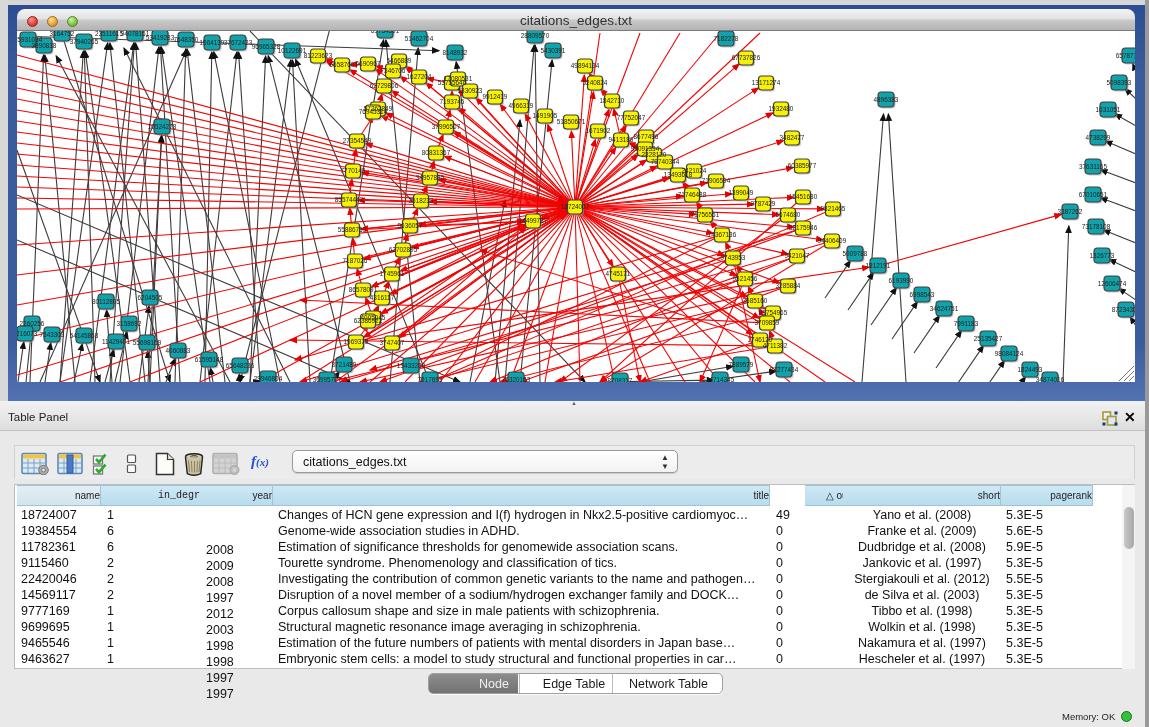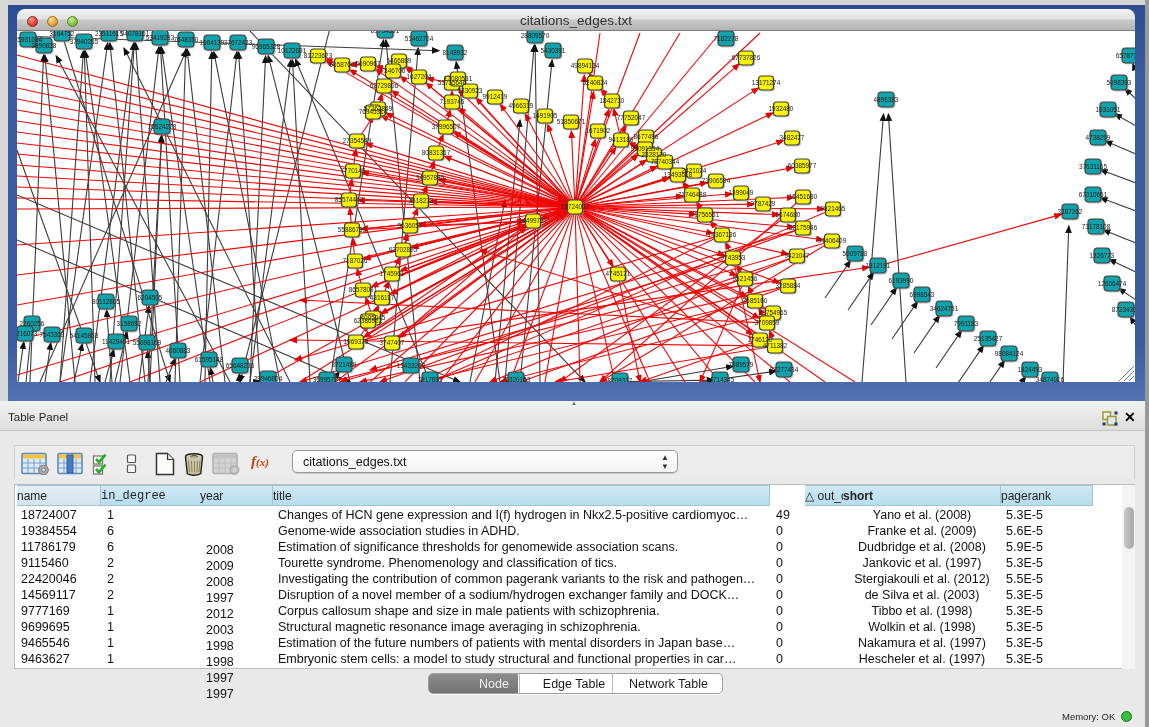--- a/index.html
+++ b/index.html
@@ -28,21 +28,21 @@
 
 #panel { position:absolute; left:0; top:431px; width:1149px; height:296px; background:#e9e9e9; }
 
 #toolbar { position:absolute; left:14px; top:445px; width:1121px; height:34px; background:#ececec; border:1px solid #d0d0d0; border-bottom:none; }
 .ticon { position:absolute; top:6px; }
 #dropdown { position:absolute; left:292px; top:450px; width:386px; height:23px; background:linear-gradient(180deg,#ffffff,#f2f2f2); border:1px solid #9a9a9a; border-radius:5px; box-shadow:0 1px 1px rgba(0,0,0,0.15); }
 #dropdown .dt { position:absolute; left:10px; top:4px; font-size:12.5px; color:#111; }
 #dropdown .ar { position:absolute; right:8px; top:2px; font-size:8px; color:#333; line-height:9px; }
 
 #tablewrap { position:absolute; left:14px; top:484px; width:1121px; height:185px; background:#fff; border:1px solid #bdbdbd; }
-.th { position:absolute; top:485px; height:21px; background:linear-gradient(180deg,#cfe8f5,#b8dcee); border:1px solid #9ec4d6; border-left:none; font-size:12px; color:#222; text-align:left; line-height:20px; }
+.th { position:absolute; top:485px; height:21px; background:linear-gradient(180deg,#cfe8f5,#b8dcee); border:1px solid #9ec4d6; border-left:none; font-size:10px; color:#222; text-align:right; line-height:20px; }
 .tr { position:absolute; left:17px; width:1104px; height:16px; line-height:16px; font-size:12.5px; color:#111; white-space:nowrap; }
 .tr span { position:absolute; top:0px; }
 .c0 { left:4px; } .c1 { left:90px; } .c2 { left:189px;margin-top:35px; } .c3 { left:261px; }
 .c4 { left:759px; } .c5 { left:826px; width:158px; text-align:center; } .c6 { left:989px; }
 
 #vscroll { position:absolute; left:1122px; top:485px; width:13px; height:184px; background:#f4f4f4; }
 #vthumb { position:absolute; left:1123.5px; top:507px; width:10px; height:42px; background:linear-gradient(90deg,#c8c8c8,#a8a8a8); border-radius:5px; }
 
 #tabs { position:absolute; left:428px; top:673px; width:295px; height:21px; border:1px solid #9f9f9f; border-radius:5px; background:#fff; box-shadow:0 1px 0 rgba(255,255,255,0.8); overflow:hidden; font-size:12.5px; }
 #tabs .seg { position:absolute; top:0; height:21px; line-height:20px; text-align:center; color:#1a1a1a; }
@@ -839,75 +839,75 @@
         <path d="M3.5 5.2 l1.8 16.5 q6.7 3.2 13.4 0 l1.8 -16.5" fill="#cdc6a5" stroke="#222" stroke-width="1.4"></path>
         <path d="M6.5 8.5 l1 11.5 M9.5 9 l0.5 11.5 M12.5 9 l0 11.5 M15.5 9 l-0.6 11.5 M18 8.5 l-1 11.5" stroke="#87815f" fill="none"></path>
       </svg>
 <svg class="ticon" style="left:197px" width="28" height="23" viewBox="0 0 28 23">
         <rect x="1" y="1.5" width="24" height="20" rx="1.5" fill="#d3d3d3" stroke="#b0b0b0" stroke-width="1.6"></rect>
         <rect x="2" y="2.5" width="22" height="4" fill="#c3c3c3"></rect>
         <path d="M1 11 H25 M1 16 H25 M7 7 V21 M13 7 V21 M19 7 V21" stroke="#bbb" fill="none"></path>
         <circle cx="22.5" cy="18" r="4.5" fill="#bdbdbd" stroke="#a8a8a8"></circle>
         <path d="M20.8 16.3 l3.4 3.4 M24.2 16.3 l-3.4 3.4" stroke="#d8d8d8" stroke-width="1.4"></path>
       </svg>
-<div class="ticon" style="left:236px; top:7px; font-size:15px; font-style:italic; font-weight:bold; color:#c2410c; font-family:'Liberation Serif',serif;">f<span style="font-size:11px">(x)</span></div>
+<div class="ticon" style="left:236px; top:7px; font-size:15px; font-style:italic; font-weight:bold; color:#1d4ed8; font-family:'Liberation Serif',serif;">f<span style="font-size:11px">(x)</span></div>
 </div>
 <div id="dropdown">
       <div class="dt">citations_edges.txt</div>
       <div class="ar">▲<br>▼</div>
     </div>
 <div id="tablewrap"></div>
 <div class="th" style="left:17px; width:84px; background:linear-gradient(180deg,#e4eef4,#d2e4ee);">name</div>
 <div class="th" style="left:101px; width:112px;font-family:Liberation Mono, monospace;">in_degree</div>
 <div class="th" style="left:200px; width:73px;">year</div>
 <div class="th" style="left:273px; width:497px;">title</div>
 <div class="th" style="left:805px; width:73px;">△ out_de…</div>
-<div class="th" style="left:843px; width:158px;font-weight:bold;">short</div>
+<div class="th" style="left:843px; width:158px;">short</div>
 <div class="th" style="left:1001px; width:92px;">pagerank</div>
 <div class="tr" style="top:507px">
       <span class="c0">18724007</span>
       <span class="c1">1</span>
       <span class="c2">2008</span>
       <span class="c3">Changes of HCN gene expression and I(f) hydrogen in Nkx2.5-positive cardiomyoc…</span>
       <span class="c4">49</span>
       <span class="c5">Yano et al. (2008)</span>
       <span class="c6">5.3E-5</span>
     </div>
 <div class="tr" style="top:523px">
       <span class="c0">19384554</span>
       <span class="c1">6</span>
       <span class="c2">2009</span>
       <span class="c3">Genome-wide association studies in ADHD.</span>
       <span class="c4">0</span>
       <span class="c5">Franke et al. (2009)</span>
       <span class="c6">5.6E-5</span>
     </div>
 <div class="tr" style="top:539px">
-      <span class="c0">11786179</span>
+      <span class="c0">11782361</span>
       <span class="c1">6</span>
       <span class="c2">2008</span>
       <span class="c3">Estimation of significance thresholds for genomewide association scans.</span>
       <span class="c4">0</span>
       <span class="c5">Dudbridge et al. (2008)</span>
       <span class="c6">5.9E-5</span>
     </div>
 <div class="tr" style="top:555px">
       <span class="c0">9115460</span>
       <span class="c1">2</span>
       <span class="c2">1997</span>
       <span class="c3">Tourette syndrome. Phenomenology and classification of tics.</span>
       <span class="c4">0</span>
       <span class="c5">Jankovic et al. (1997)</span>
       <span class="c6">5.3E-5</span>
     </div>
 <div class="tr" style="top:571px">
       <span class="c0">22420046</span>
       <span class="c1">2</span>
       <span class="c2">2012</span>
-      <span class="c3">Investigating the contribution of common pagerank variants to the risk and pathogen…</span>
+      <span class="c3">Investigating the contribution of common genetic variants to the name and pathogen…</span>
       <span class="c4">0</span>
       <span class="c5">Stergiakouli et al. (2012)</span>
       <span class="c6">5.5E-5</span>
     </div>
 <div class="tr" style="top:587px">
       <span class="c0">14569117</span>
       <span class="c1">2</span>
       <span class="c2">2003</span>
       <span class="c3">Disruption of a novel member of a sodium/hydrogen exchanger family and DOCK…</span>
       <span class="c4">0</span>

